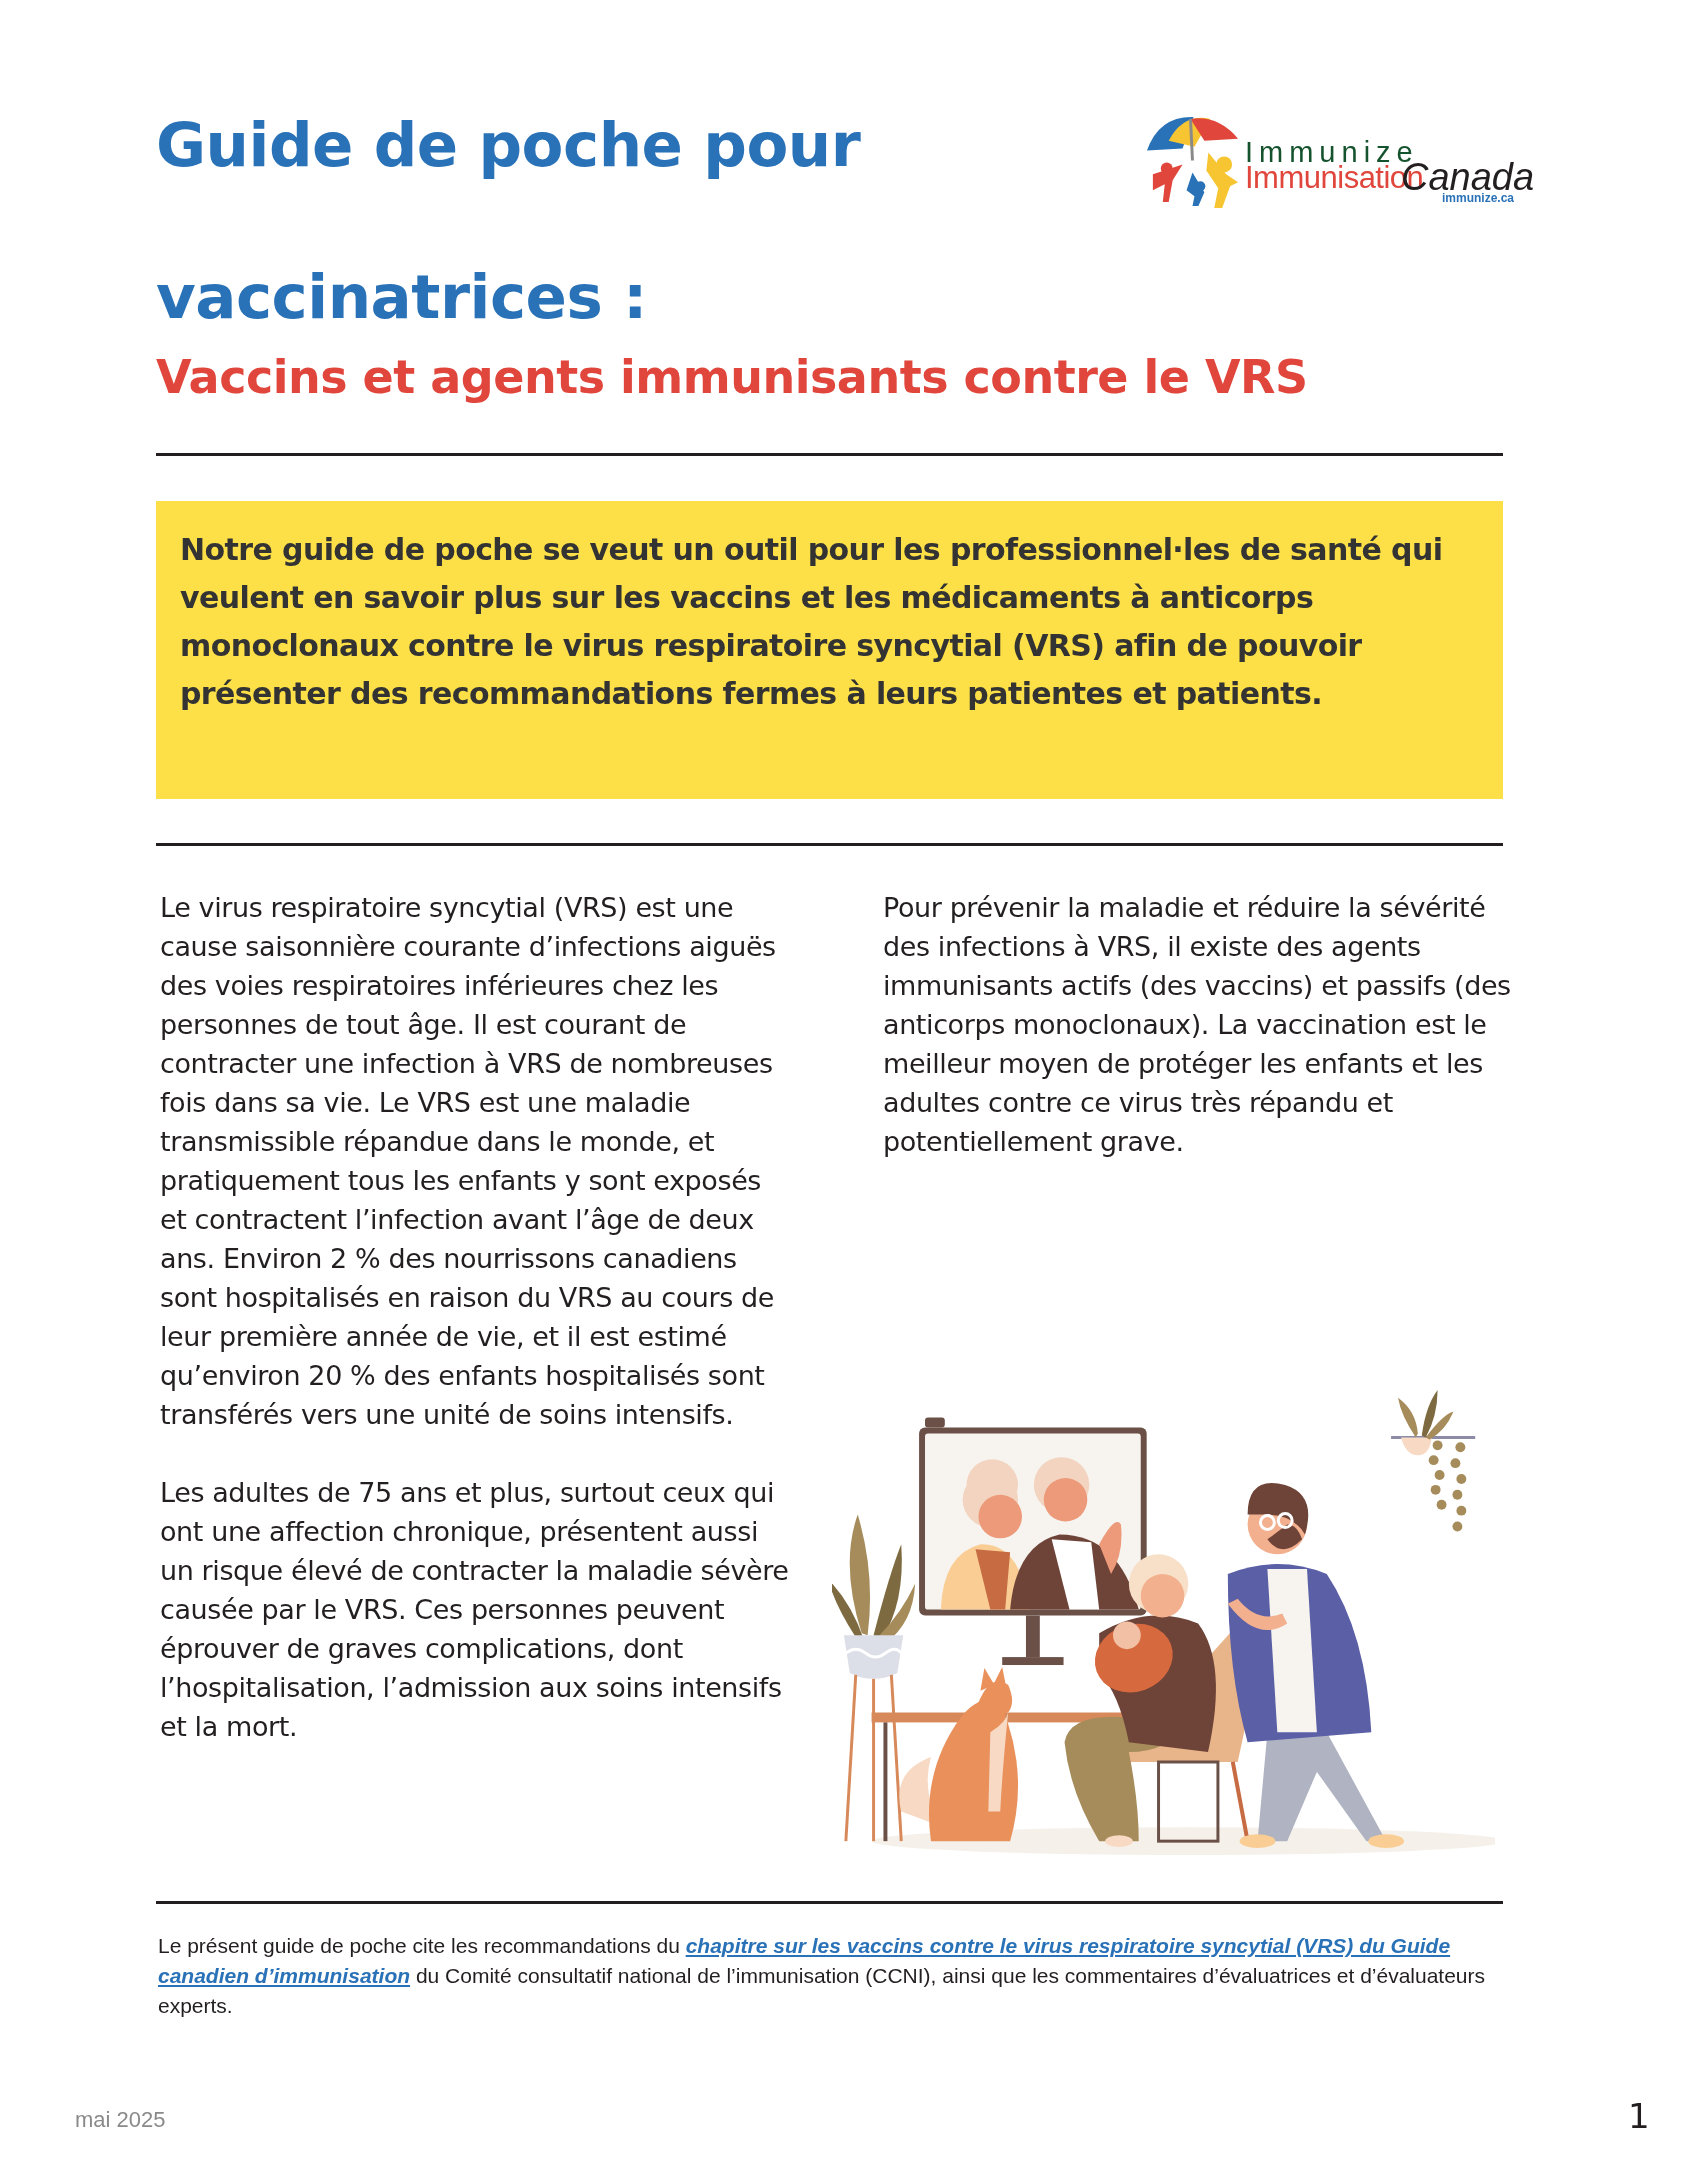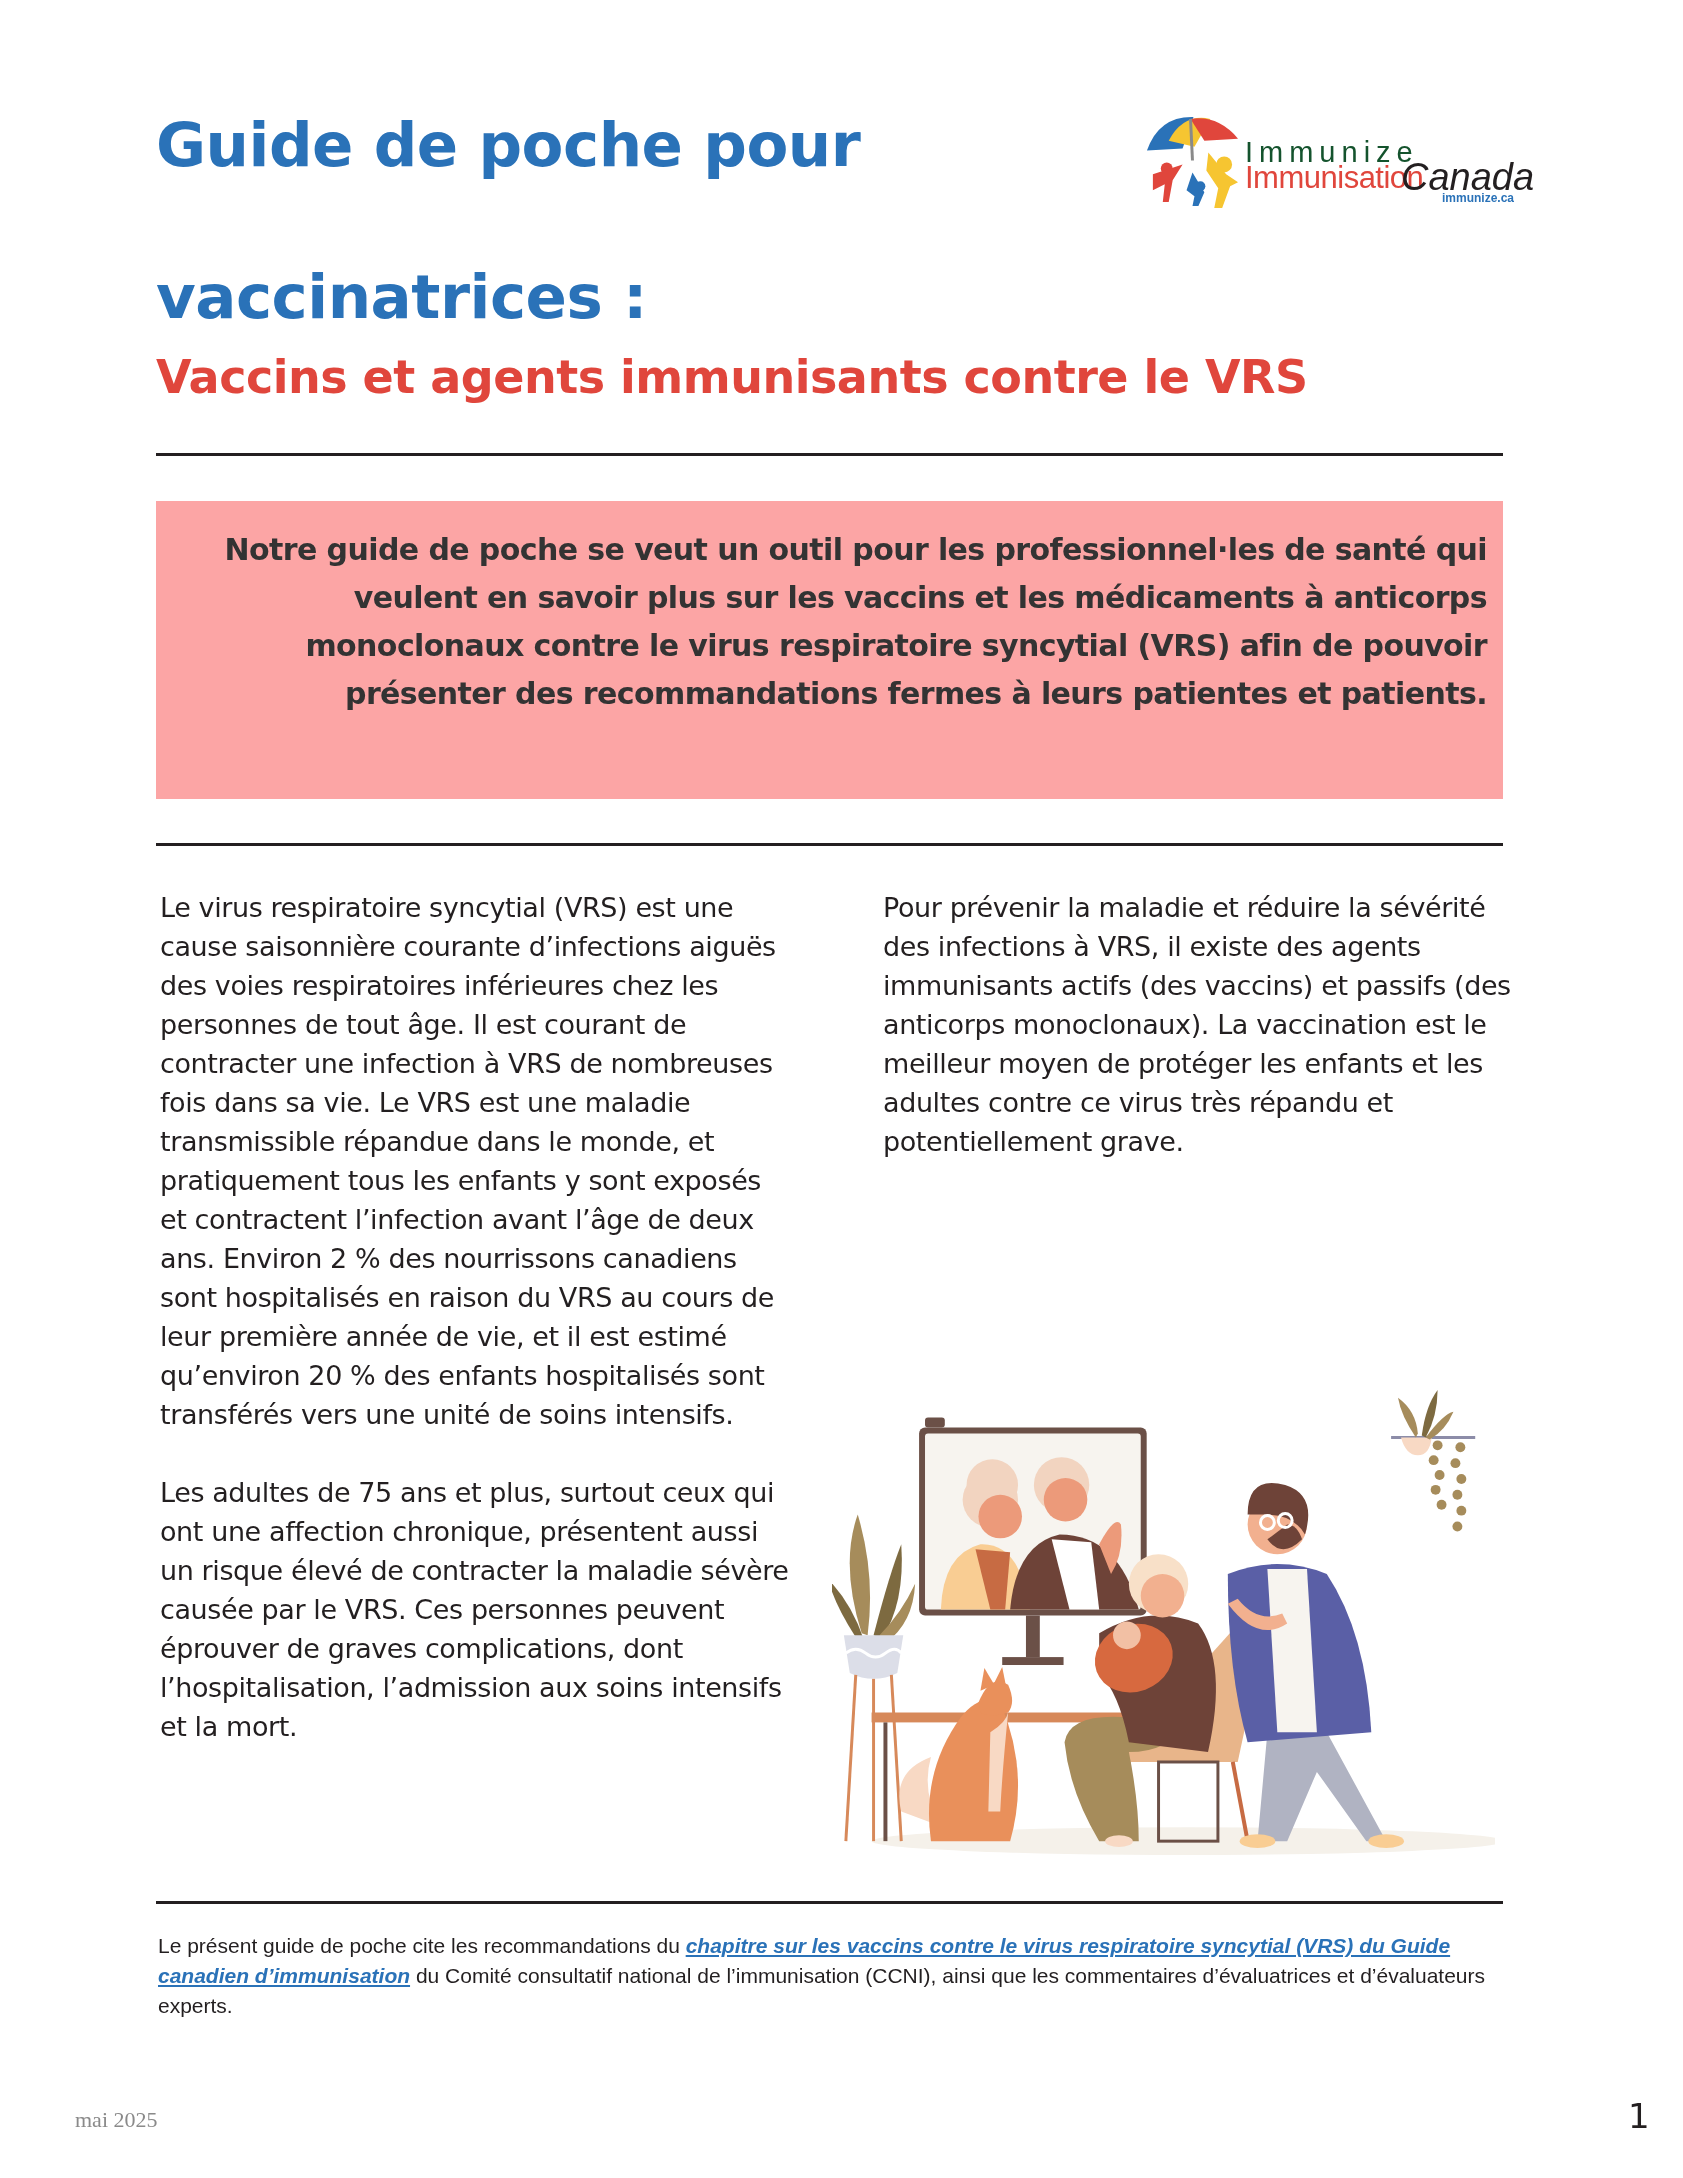--- a/index.html
+++ b/index.html
@@ -19,39 +19,39 @@
                 font-size: 29px; letter-spacing: 6px; color: #14532d; line-height: 30px; }
   .logo-word2 { left: 106px; top: 51px; font-family: "Liberation Sans", sans-serif;
                 font-size: 31px; color: #e0463c; line-height: 32px; letter-spacing: -0.5px; }
   .logo-word3 { left: 262px; top: 46px; font-family: "Liberation Sans", sans-serif;
                 font-style: italic; font-size: 38px; color: #231f20; line-height: 40px; }
   .logo-url { left: 303px; top: 79px; font-family: "Liberation Sans", sans-serif;
               font-weight: bold; font-size: 12px; color: #2a72b8; line-height: 16px; }
 
   .rule { left: 156px; width: 1347px; height: 3px; background: #231f20; }
 
-  .callout { left: 156px; top: 501px; width: 1347px; height: 298px; background: #fca5a5; text-align: right; }
+  .callout { left: 156px; top: 501px; width: 1347px; height: 298px; background: #fde047; }
   .callout-text { position: absolute; left: 24px; top: 25px; width: 1307px; margin: 0;
                   font-family: "DejaVu Sans", sans-serif; font-weight: bold;
                   font-size: 30px; line-height: 48px; color: #333333; letter-spacing: -0.6px; }
 
   .col { font-family: "DejaVu Sans", sans-serif; font-size: 27px; line-height: 39px;
          color: #231f20; margin: 4px; letter-spacing: -0.4px; }
   .col p { margin: 0 0 39px 0; }
   .col-left { left: 156px; top: 884px; width: 634px; }
   .col-right { left: 879px; top: 884px; width: 634px; }
 
   .illus { left: 832px; top: 1376px; width: 663px; height: 485px; }
 
   .footnote { left: 158px; top: 1931px; width: 1356px; margin: 0;
               font-family: "Liberation Sans", sans-serif; font-size: 21px; line-height: 30px;
               color: #231f20; }
   .footnote a { color: #2a72b8; font-weight: bold; font-style: italic; text-decoration: underline; }
 
-  .date { left: 75px; top: 2107px; font-family: Liberation Serif, serif; font-size: 22px;
+  .date { left: 75px; top: 2107px; font-family: Liberation Sans, sans-serif; font-size: 22px;
           color: #8a8a8a; line-height: 26px; }
   .pagenum { left: 1628px; top: 2096px; font-family: "DejaVu Sans", sans-serif; font-size: 34px;
              color: #231f20; line-height: 40px; }
 </style>
 </head>
 <body>
 
 <h1 class="abs title">
   <span>Guide de poche pour</span><br>
   <br>

